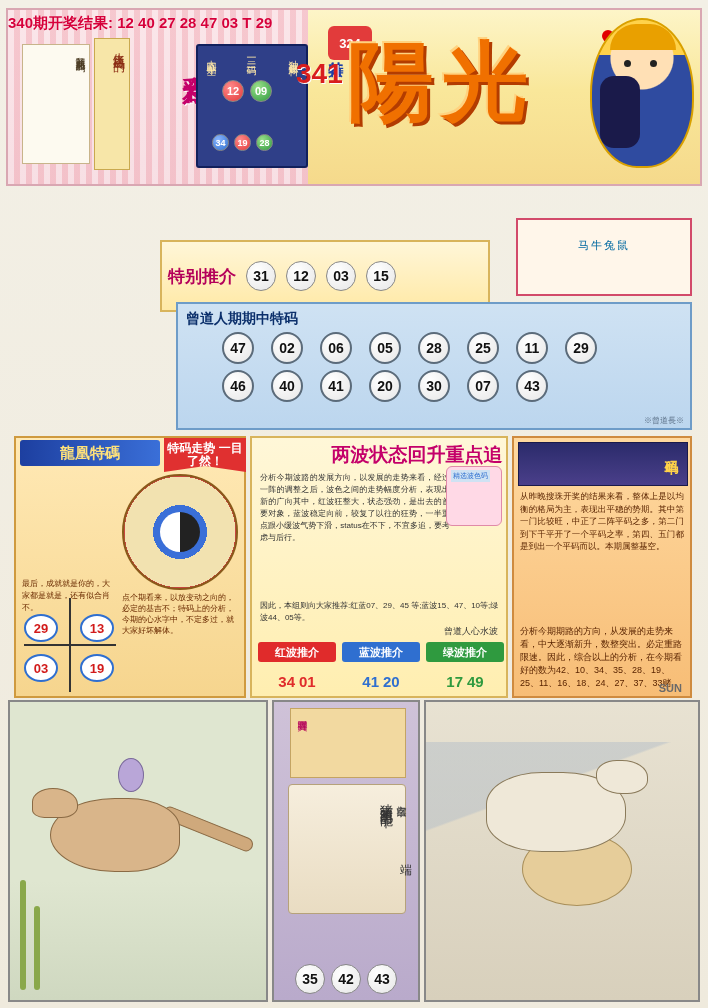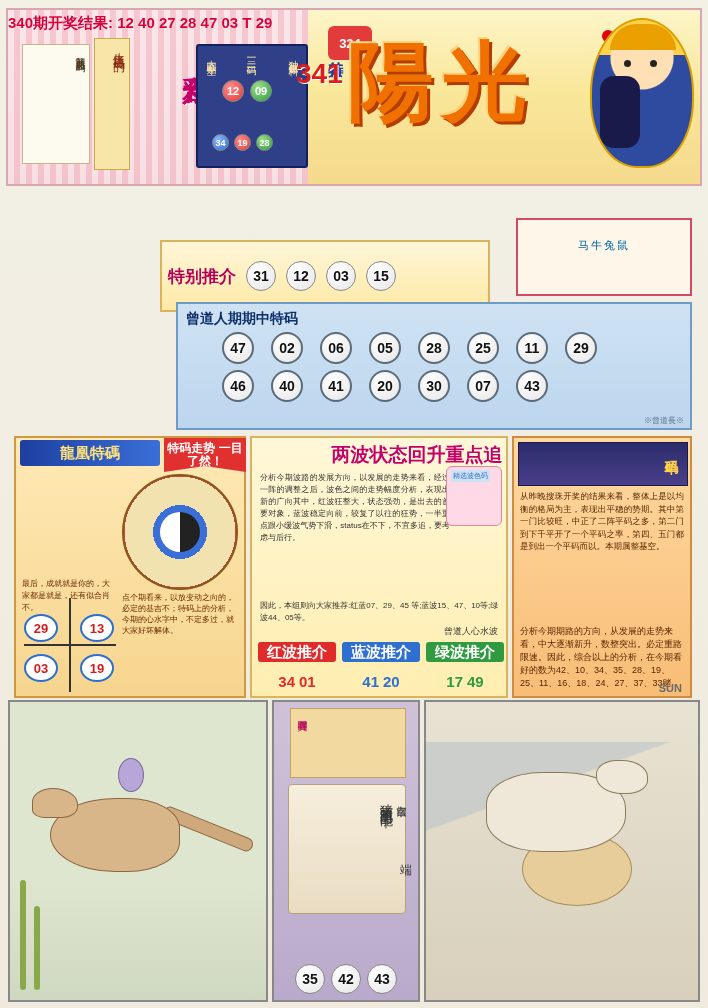--- a/index.html
+++ b/index.html
@@ -245,21 +245,21 @@
     position:absolute; left:4px; top:3px; font-size:7px; color:#2f6fd0; background:#cfe2f3; padding:1px 2px;
   }
   .m2-lines{
     position:absolute; left:8px; top:162px; width:242px;
     font-size:8px; line-height:12px; color:#333;
   }
   .m2-tabs{
     position:absolute; left:6px; bottom:34px; width:246px; display:flex; gap:6px;
   }
   .m2-tab{
-    flex:1; height:20px; color:#fff; font-size:15px; font-weight:bold;
+    flex:1; height:20px; color:#fff; font-size:11px; font-weight:bold;
     display:flex; align-items:center; justify-content:center; border-radius:3px;
   }
   .t-red{background:#e02b2b;} .t-blue{background:#2f6fd0;} .t-green{background:#2f9a3f;}
   .m2-vals{
     position:absolute; left:6px; bottom:6px; width:246px; display:flex; gap:6px;
   }
   .m2-val{ flex:1; display:flex; gap:4px; align-items:center; justify-content:center; }
   .m2-val span{ font-size:15px; font-weight:bold; }
   .v-red{color:#e02b2b;} .v-blue{color:#2f6fd0;} .v-green{color:#2f9a3f;}
 

